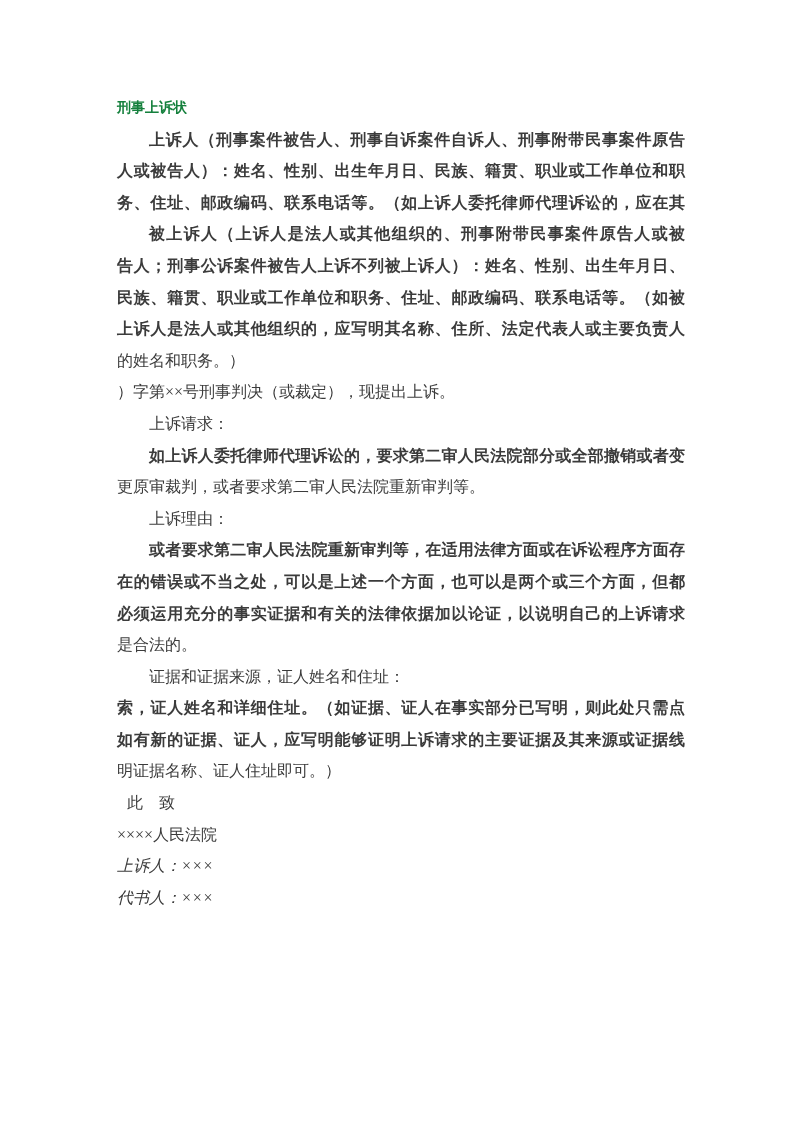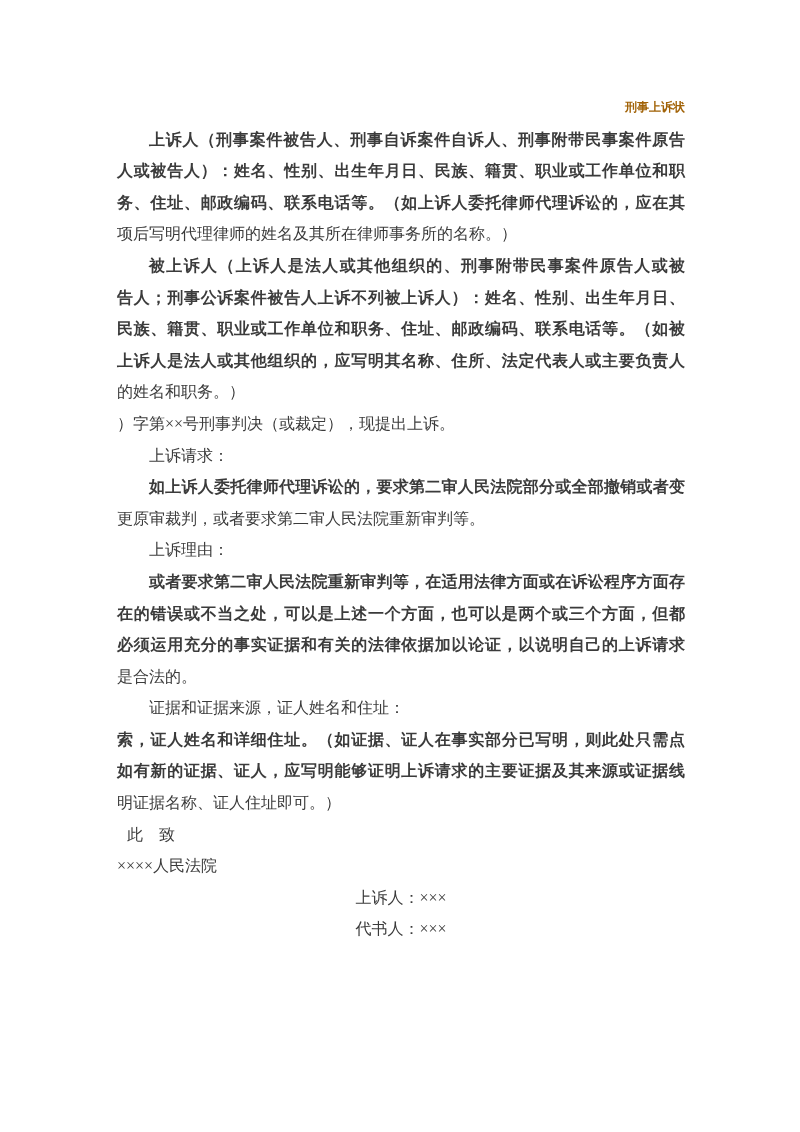--- a/index.html
+++ b/index.html
@@ -23,54 +23,54 @@
     font-size: 16px;
     color: #3b3b3b;
     line-height: 31.6px;
   }
   .line {
     height: 31.6px;
     white-space: nowrap;
     text-align: left;
   }
   .line.title {
-    text-align: right;
+    text-align: left;
     font-weight: bold;
-    font-size: 12px;
-    color: #a16207;
+    font-size: 14px;
+    color: #15803d;
     white-space: normal;
   }
   .line.indent {
     text-indent: 32px;
   }
   .line.small-indent {
     text-indent: 10px;
   }
   .line.just {
     white-space: normal;
     text-align: justify;
     text-align-last: justify;
     text-justify: inter-character;
     font-weight: bold;
   }
   .line.right {
-    text-align: center;
+    text-align: left;
+    font-style: italic;
   }
 </style>
 </head>
 <body>
 
 <div class="page">
   <div class="doc">
     <div class="line title">刑事上诉状</div>
 
   <div class="line indent just">上诉人（刑事案件被告人、刑事自诉案件自诉人、刑事附带民事案件原告</div>
       <div class="line just">人或被告人）：姓名、性别、出生年月日、民族、籍贯、职业或工作单位和职</div>
       <div class="line just">务、住址、邮政编码、联系电话等。（如上诉人委托律师代理诉讼的，应在其</div>
-      <div class="line">项后写明代理律师的姓名及其所在律师事务所的名称。）</div>
       <div class="line indent just">被上诉人（上诉人是法人或其他组织的、刑事附带民事案件原告人或被</div>
       <div class="line just">告人；刑事公诉案件被告人上诉不列被上诉人）：姓名、性别、出生年月日、</div>
       <div class="line just">民族、籍贯、职业或工作单位和职务、住址、邮政编码、联系电话等。（如被</div>
       <div class="line just">上诉人是法人或其他组织的，应写明其名称、住所、法定代表人或主要负责人</div>
       <div class="line">的姓名和职务。）</div>
       <div class="line">）字第××号刑事判决（或裁定），现提出上诉。</div>
       <div class="line indent">上诉请求：</div>
       <div class="line indent just">如上诉人委托律师代理诉讼的，要求第二审人民法院部分或全部撤销或者变</div>
       <div class="line">更原审裁判，或者要求第二审人民法院重新审判等。</div>
       <div class="line indent">上诉理由：</div>

